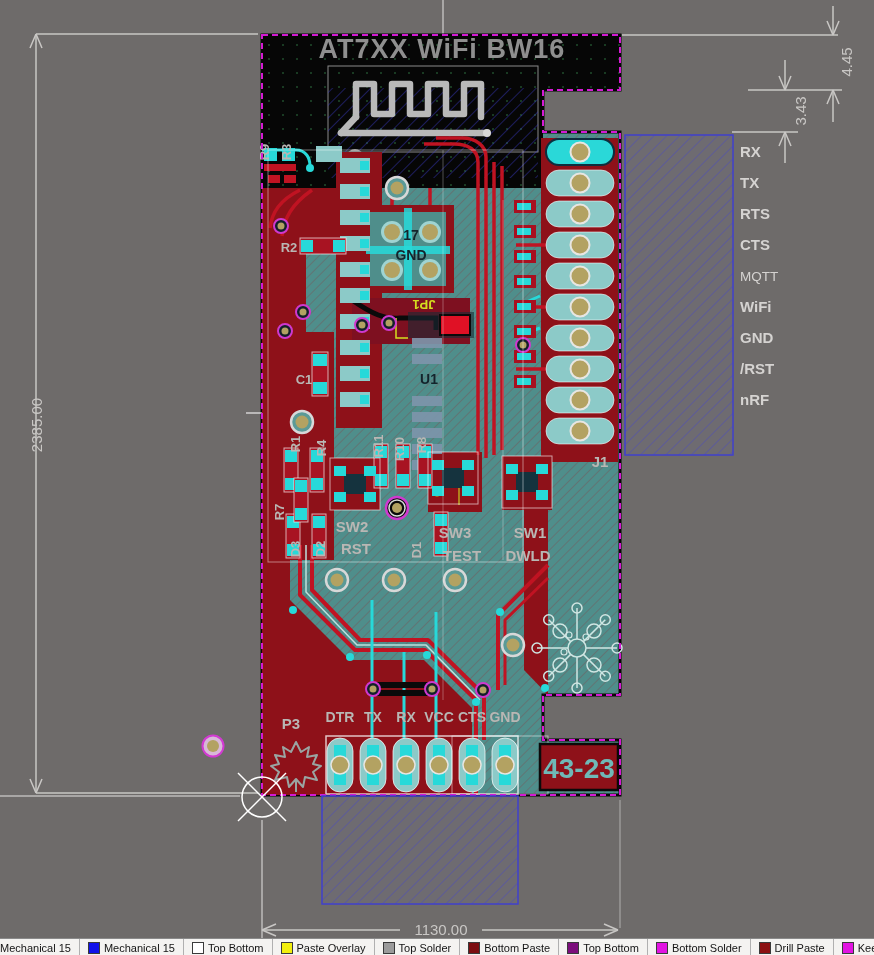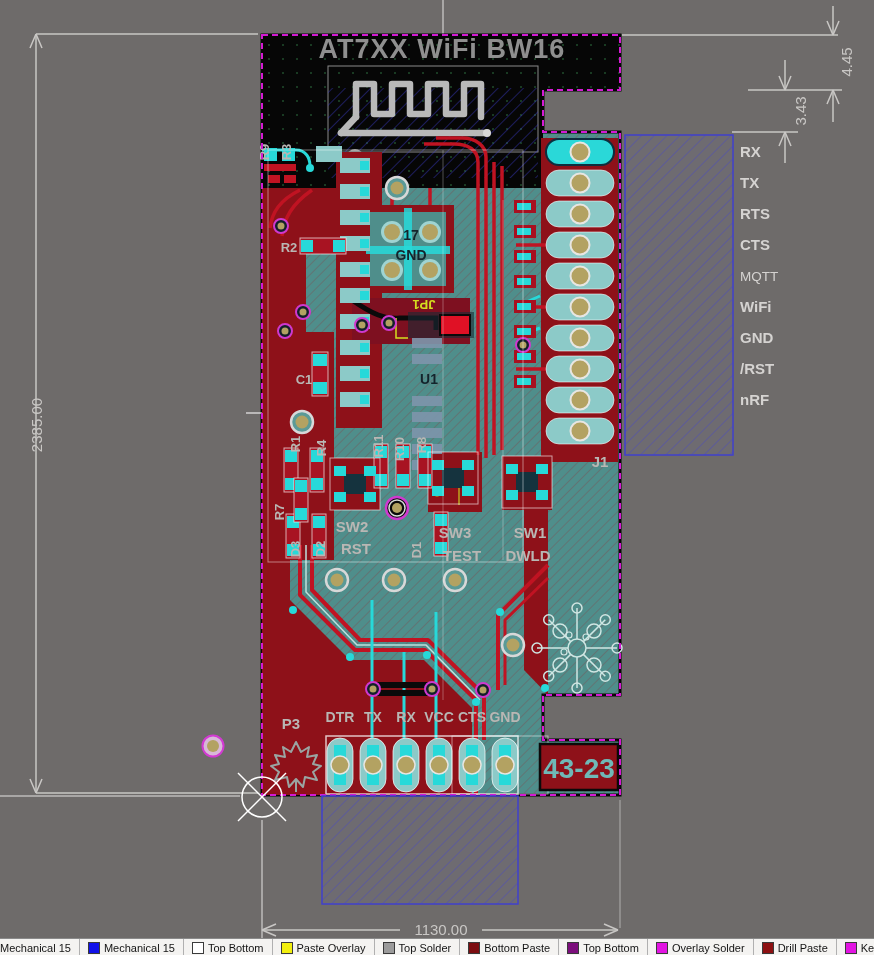--- a/index.html
+++ b/index.html
@@ -513,21 +513,21 @@
     <div class="tab">
       <span class="sq" style="background: rgb(124, 13, 16);"></span>
       <span>Bottom Paste</span>
     </div>
     <div class="tab">
       <span class="sq" style="background: rgb(124, 14, 124);"></span>
       <span>Top Bottom</span>
     </div>
     <div class="tab">
       <span class="sq" style="background: rgb(226, 20, 226);"></span>
-      <span>Overlay Solder</span>
+      <span>Bottom Solder</span>
     </div>
     <div class="tab">
       <span class="sq" style="background: rgb(140, 16, 18);"></span>
       <span>Drill Paste</span>
     </div>
     <div class="tab">
       <span class="sq" style="background: rgb(226, 20, 226);"></span>
       <span>Kee</span>
     </div>
   </div>

